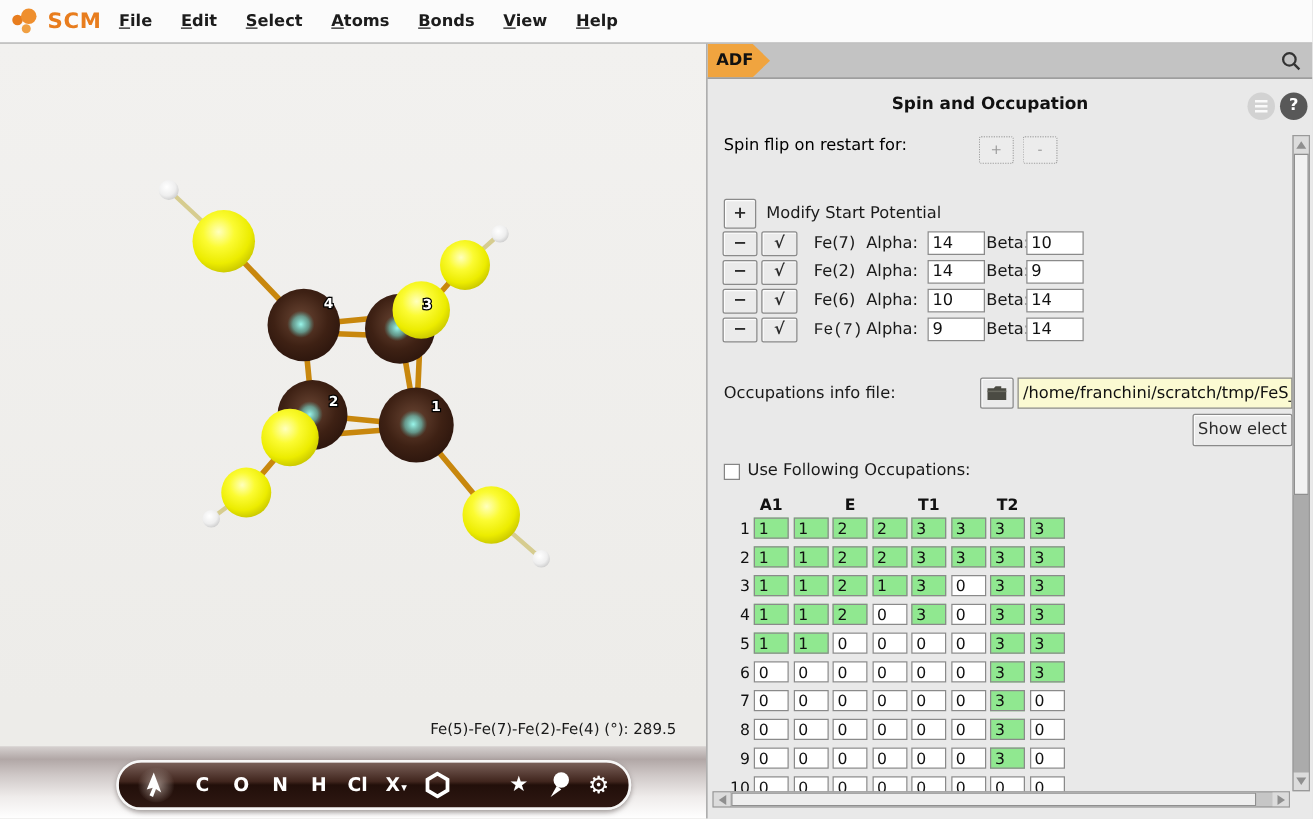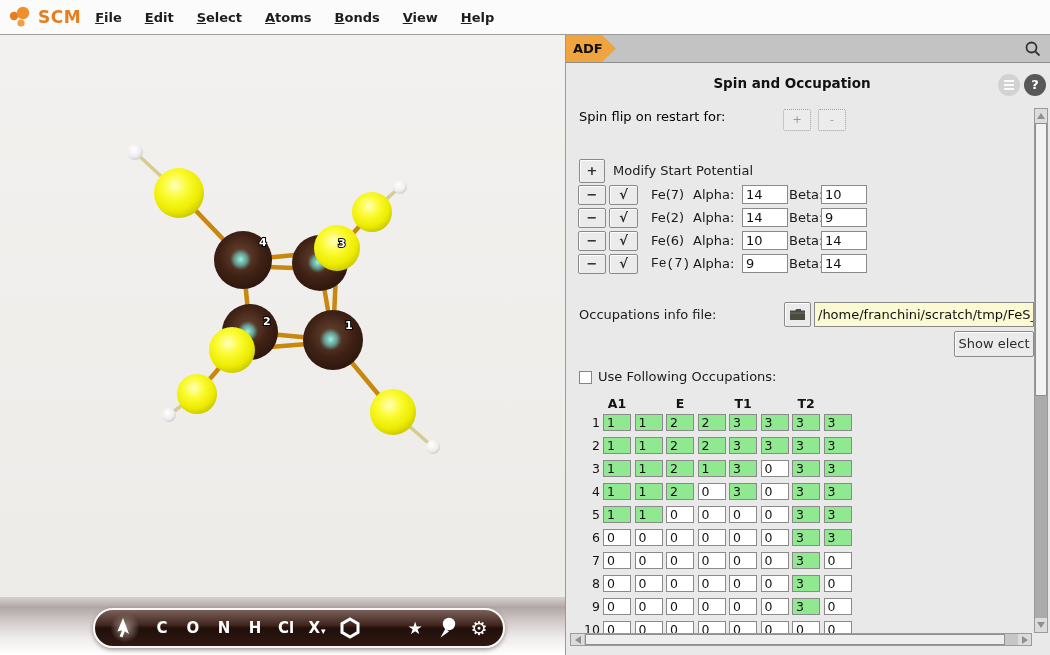--- a/index.html
+++ b/index.html
@@ -189,20 +189,21 @@
           <circle cx="135" cy="117" r="8" fill="url(#gH)"></circle>
           <circle cx="400" cy="152" r="7" fill="url(#gH)"></circle>
           <circle cx="169" cy="380" r="7" fill="url(#gH)"></circle>
           <circle cx="433" cy="412" r="7" fill="url(#gH)"></circle>
           <text x="259" y="211" class="atom-label">4</text>
           <text x="345" y="294" class="atom-label">1</text>
           <text x="263" y="290" class="atom-label">2</text>
           <text x="338" y="212" class="atom-label">3</text>
         </g>
     </svg>
+    <div class="status">Fe(5)-Fe(7)-Fe(2)-Fe(4) (°): 289.5</div>
     <div class="toolbar" id="toolbar">
         <div class="tb-item active">
           <svg width="22" height="24" viewBox="0 0 22 24">
             <path d="M9 2 L15 18 L10.8 15.2 L8.4 21.5 L5.6 20.2 L8.2 14.2 L3.4 15.6 Z" fill="#ffffff"></path>
           </svg>
         </div>
         <div class="tb-item">C</div>
         <div class="tb-item">O</div>
         <div class="tb-item">N</div>
         <div class="tb-item">H</div>

